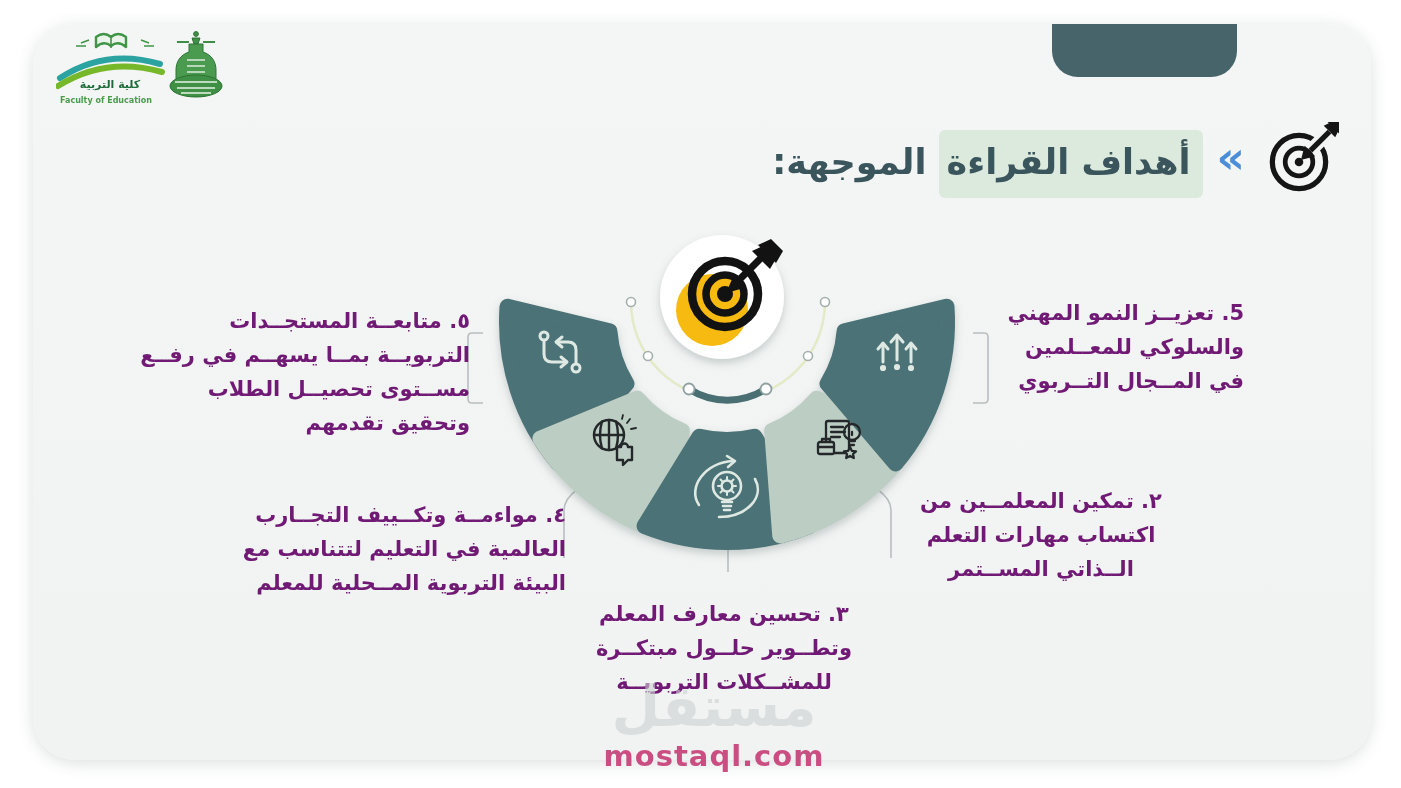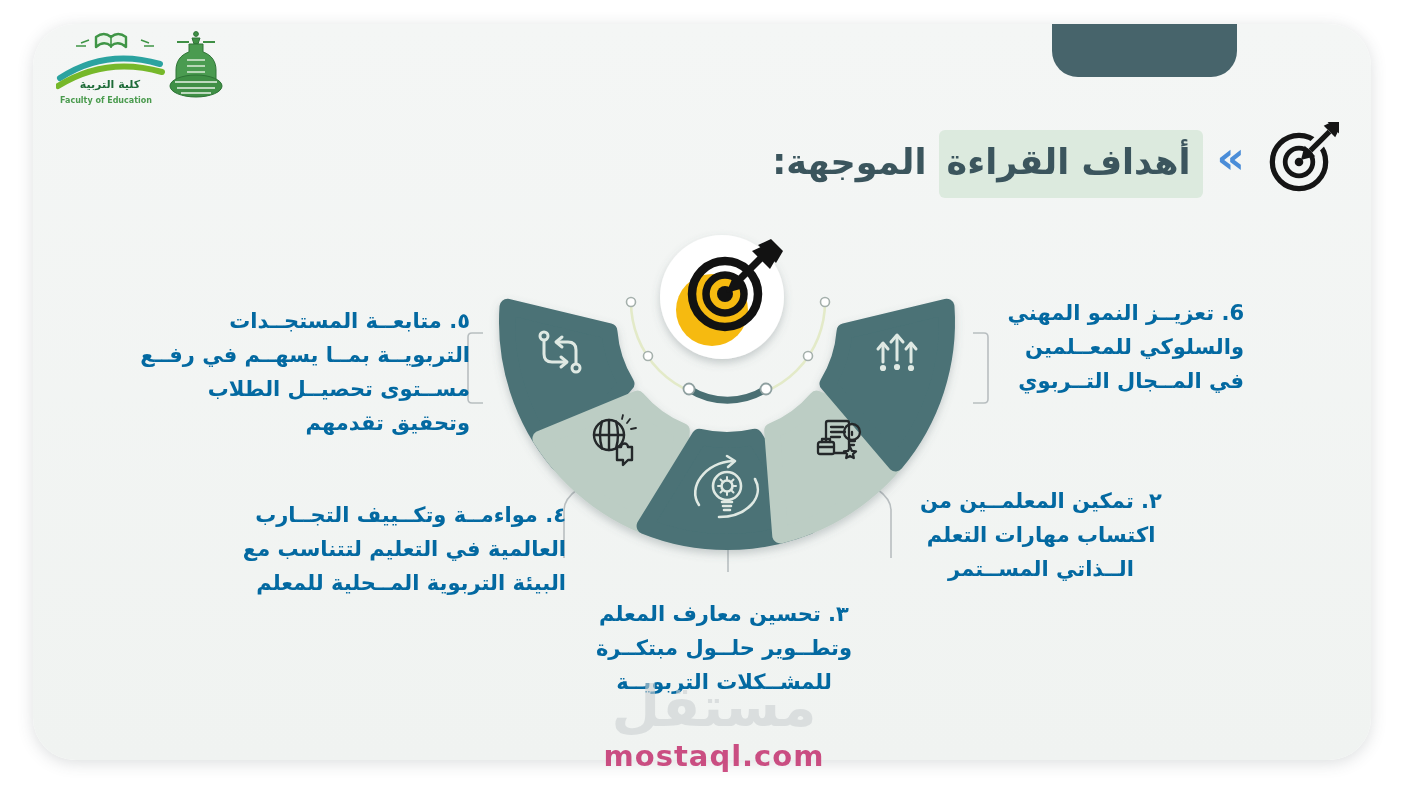--- a/index.html
+++ b/index.html
@@ -10,21 +10,21 @@
     background:linear-gradient(180deg,#f4f6f5 0%,#f0f3f1 100%);
     box-shadow:0 3px 16px rgba(60,70,75,.18);}
   .tab{position:absolute;left:1052px;top:24px;width:185px;height:53px;background:#47646b;
     border-radius:0 0 26px 26px;}
   
   .title-wrap{position:absolute;top:120px;right:62px;height:84px;display:flex;align-items:center;gap:14px;flex-direction:row;}
   .title-text{direction:rtl;white-space:nowrap;font-size:35px;font-weight:bold;color:#3b555d;letter-spacing:0;}
   .hl{background:#dceade;border-radius:6px;padding:12px 12px 16px 8px;}
   .chev{color:#4a8dd8;font-size:44px;font-weight:bold;line-height:1;transform:translateY(-4px);}
   
-  .item{position:absolute;direction:rtl;color:#0369a1;font-weight:600;font-size:21px;line-height:1.62;}
+  .item{position:absolute;direction:rtl;color:#701a75;font-weight:600;font-size:21px;line-height:1.62;}
   .t-right{text-align:right;}
   .t-center{text-align:center;}
   
   .fac-ar{position:absolute;left:60px;top:78px;width:100px;text-align:center;color:#1d6b38;font-weight:bold;font-size:11px;direction:rtl;}
   .fac-en{position:absolute;left:60px;top:96px;width:100px;text-align:left;color:#4a9b4e;font-weight:bold;font-size:8px;}
   
   .wm{position:absolute;left:564px;top:678px;width:300px;text-align:center;}
   .wm-ar{font-size:56px;font-weight:bold;color:#ccd1d3;opacity:.6;direction:rtl;line-height:1.05;}
   .wm-en{font-size:29px;font-weight:bold;color:#be185d;opacity:.75;letter-spacing:1px;margin-top:2px;}
 </style>
@@ -165,21 +165,21 @@
     <circle cx="725" cy="294" r="33" fill="none" stroke="#121212" stroke-width="8.5"></circle>
     <circle cx="725" cy="294" r="19" fill="none" stroke="#121212" stroke-width="7.5"></circle>
     <circle cx="725" cy="294" r="8" fill="#121212"></circle>
     <line x1="737" y1="282" x2="762" y2="257" stroke="#121212" stroke-width="7"></line>
     <polygon points="726,293 744,288 733,277" fill="#121212"></polygon>
     <polygon points="752,251 770,269 777,257 765,245" fill="#121212"></polygon>
     <polygon points="758,245 776,263 783,251 771,239" fill="#121212"></polygon>
   </g>
 </svg>
 
-<div class="item t-right" style="left:1000px;top:296px;width:244px;">6. تعزيــز النمو المهني والسلوكي للمعــلمين في المــجال التــربوي</div>
+<div class="item t-right" style="left:1000px;top:296px;width:244px;">5. تعزيــز النمو المهني والسلوكي للمعــلمين في المــجال التــربوي</div>
 <div class="item t-center" style="left:915px;top:484px;width:252px;">٢. تمكين المعلمــين من اكتساب مهارات التعلم الــذاتي المســتمر</div>
 <div class="item t-center" style="left:583px;top:597px;width:282px;">٣. تحسين معارف المعلم وتطــوير حلــول مبتكــرة للمشــكلات التربويــة</div>
 <div class="item t-right" style="left:226px;top:484px;width:340px;margin-top:14px;">٤. مواءمــة وتكــييف التجــارب العالمية في التعليم لتتناسب مع البيئة التربوية المــحلية للمعلم</div>
 <div class="item t-right" style="left:130px;top:304px;width:340px;">٥. متابعــة المستجــدات التربويــة بمــا يسهــم في رفــع مســتوى تحصيــل الطلاب وتحقيق تقدمهم</div>
 
 <div class="wm">
   <div class="wm-ar">مستقل</div>
   <div class="wm-en">mostaql.com</div>
 </div>
 

